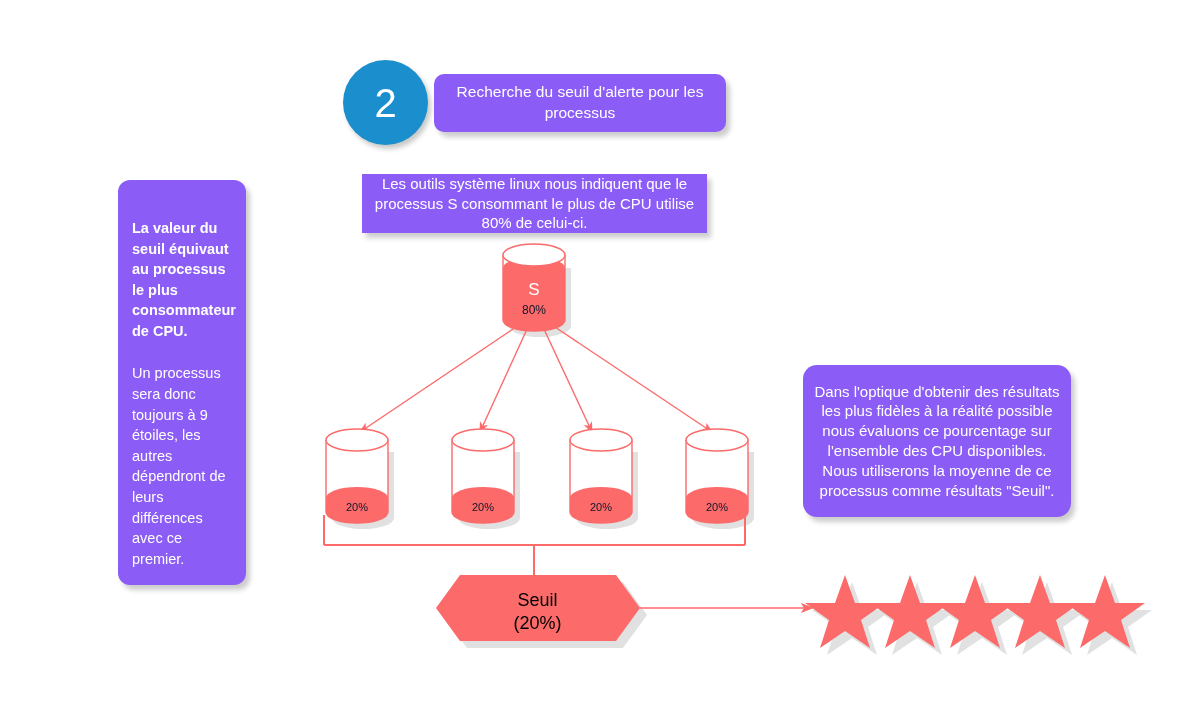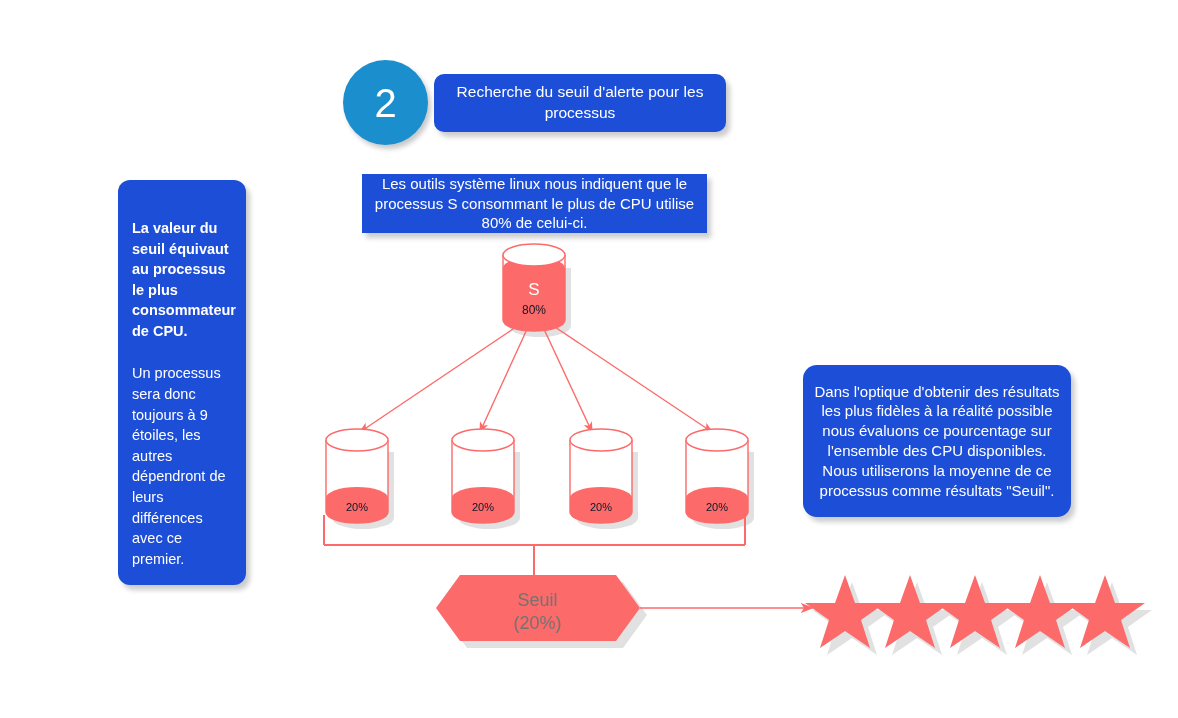--- a/index.html
+++ b/index.html
@@ -40,21 +40,21 @@
     display: flex;
     align-items: center;
     justify-content: center;
     color: #ffffff;
     font-size: 40px;
     font-weight: 400;
     line-height: 1;
   }
   .blue-box {
     position: absolute;
-    background: #1d4ed8;
+    background: #8b5cf6;
     color: #ffffff;
     box-shadow: 4px 5px 5px rgba(0,0,0,0.20);
     box-sizing: border-box;
     display: flex;
     flex-direction: column;
     justify-content: center;
   }
   .title-box {
     left: 434px;
     top: 74px;
@@ -133,21 +133,21 @@
   .hex-label {
     position: absolute;
     left: 455px;
     top: 580px;
     width: 165px;
     height: 63px;
     display: flex;
     flex-direction: column;
     align-items: center;
     justify-content: center;
-    color: #737373;
+    color: #000000;
     font-size: 18px;
     line-height: 1.25;
     pointer-events: none;
   }
 </style>
 </head>
 <body>
 
 <div id="canvas">
 

